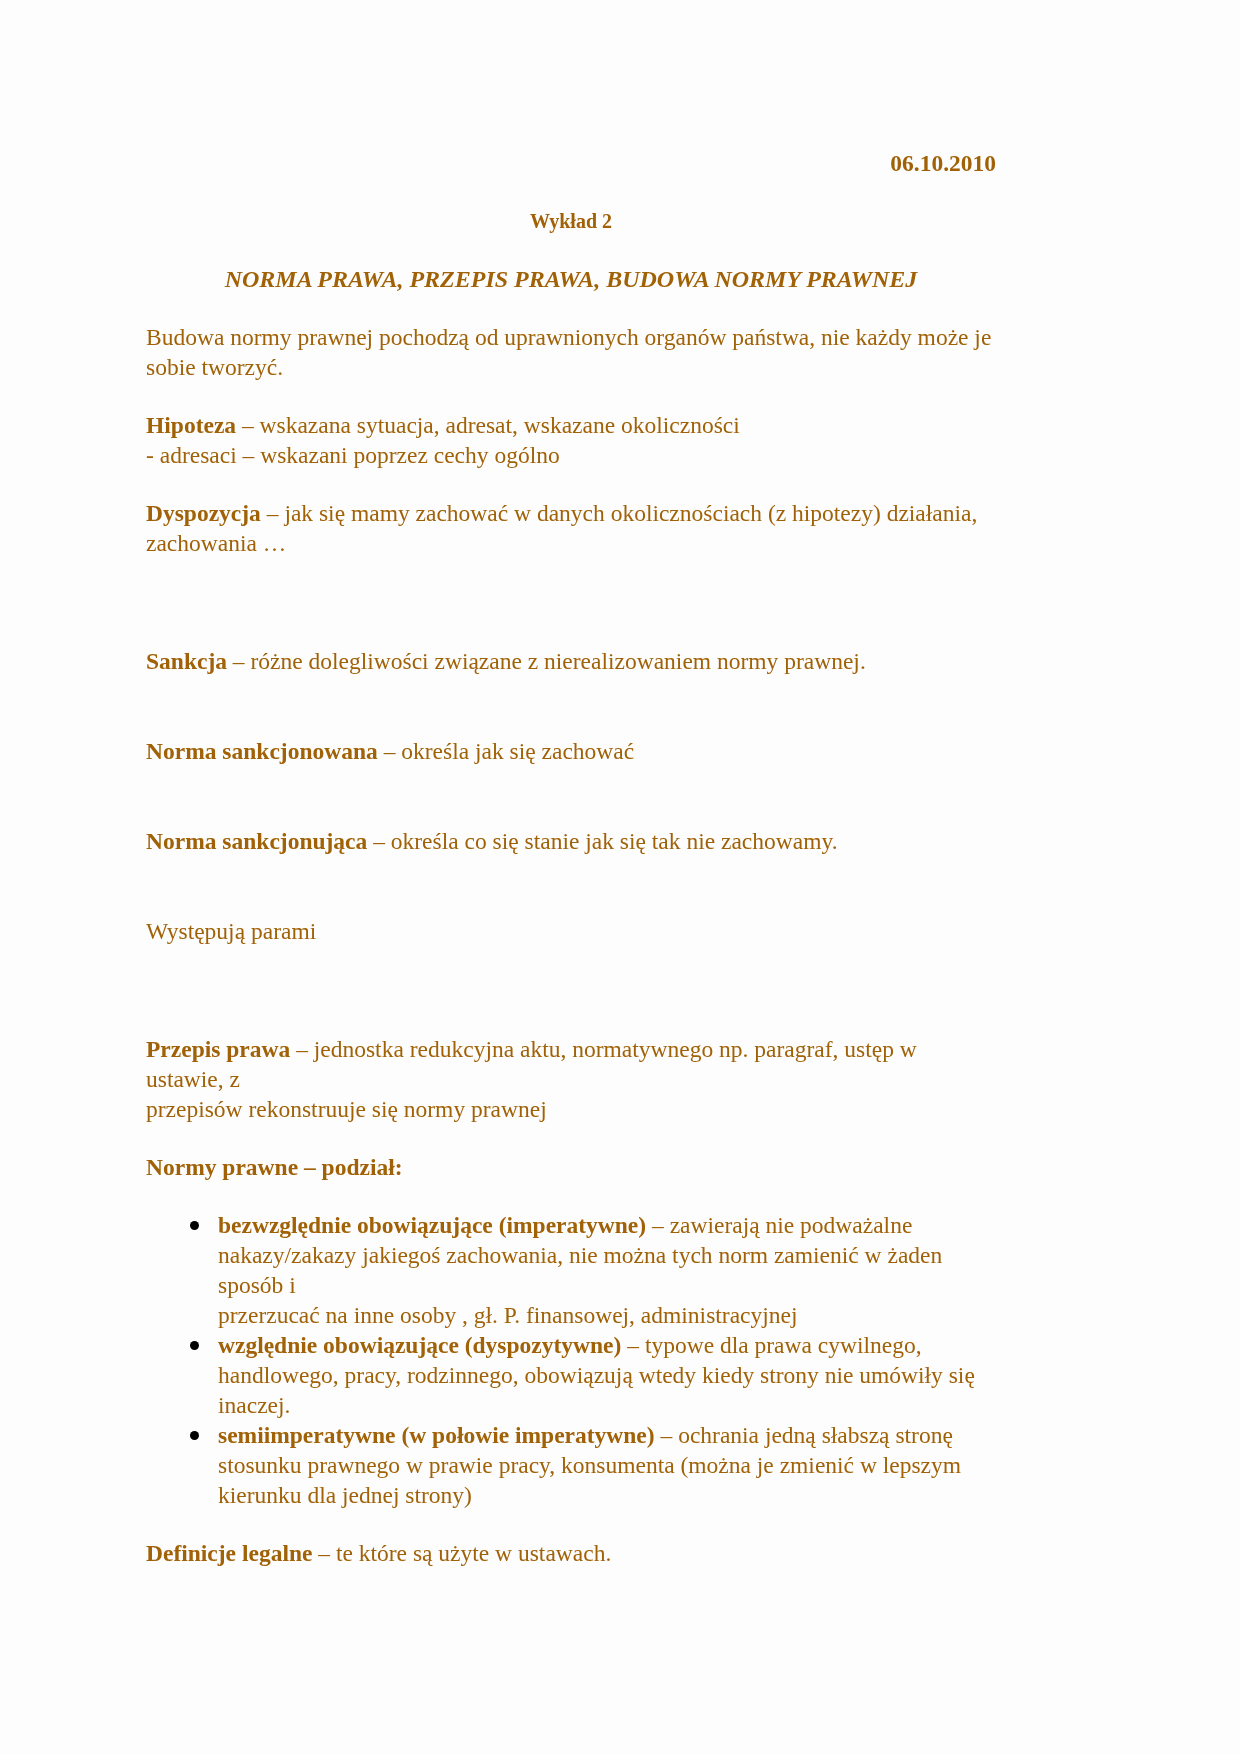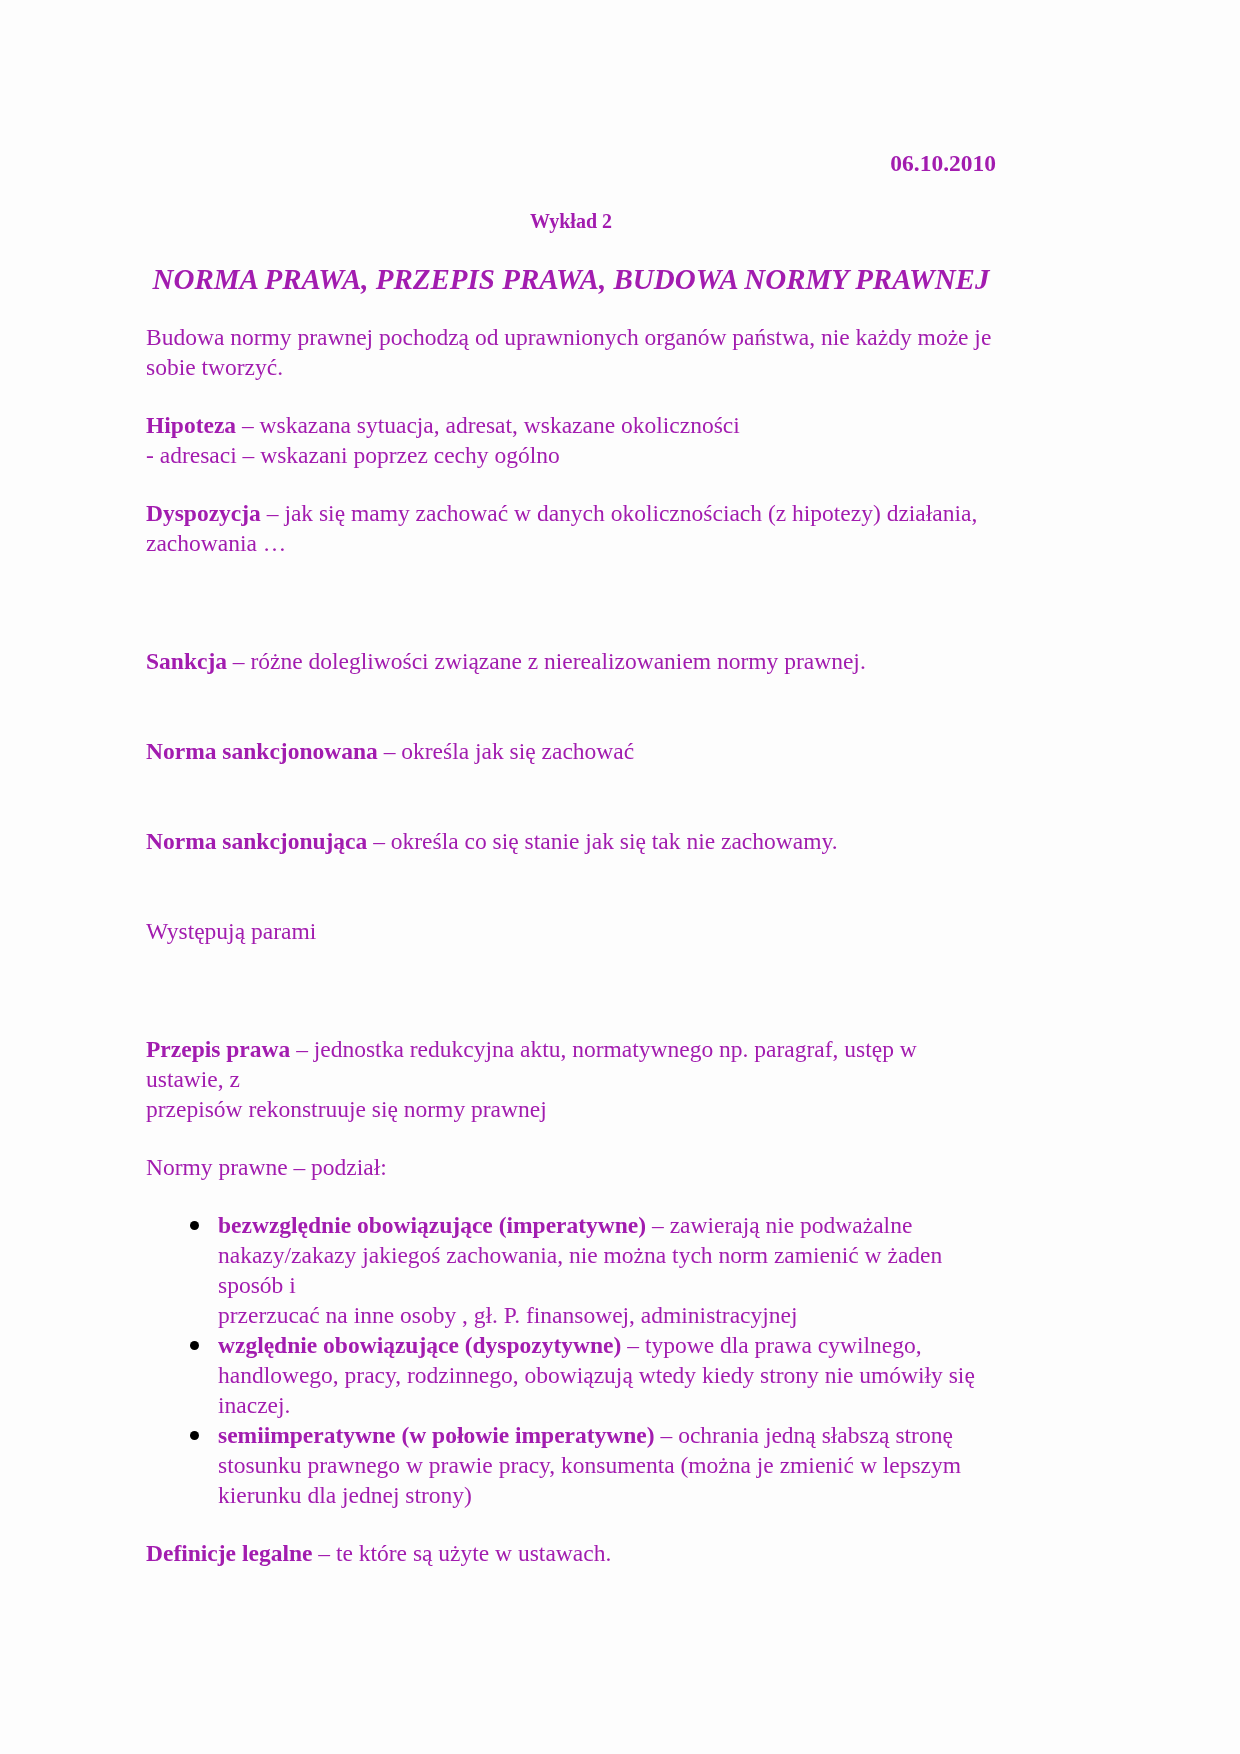--- a/index.html
+++ b/index.html
@@ -6,21 +6,21 @@
   * { box-sizing: border-box; }
   html, body {
     margin: 0;
     padding: 0;
     background: #fdfdfd;
   }
   .page {
     width: 1142px;
     height: 1754px;
     background: #fdfdfd;
-    color: #a21caf;
+    color: #a16207;
     font-family: "Liberation Serif", "DejaVu Serif", serif;
     font-size: 23.5px;
     line-height: 30px;
     padding: 148px 146px 0 146px;
     overflow: hidden;
   }
   .date {
     text-align: right;
     font-weight: bold;
     margin: 0 0 28px 0;
@@ -28,31 +28,31 @@
   .doc-heading {
     text-align: center;
     font-weight: bold;
     font-size: 20px;
     margin: 0 0 28px 0;
   }
   .doc-title {
     text-align: center;
     font-weight: bold;
     font-style: italic;
-    font-size: 29px;
+    font-size: 24px;
     margin: 11px 0 28px 0;
   }
   .para {
     margin: 0 0 28px 0;
     white-space: pre-wrap;
   }
   .term { font-weight: bold; margin-top: 11px; }
   .line { white-space: pre-wrap; }
   .section-heading {
-    font-weight: normal;
+    font-weight: bold;
     margin: 9px 0 28px 0;
   }
   ul.norm-list {
     list-style: none;
     margin: 0 0 28px 0;
     padding: 0;
   }
   ul.norm-list li {
     position: relative;
     padding-left: 72px;

